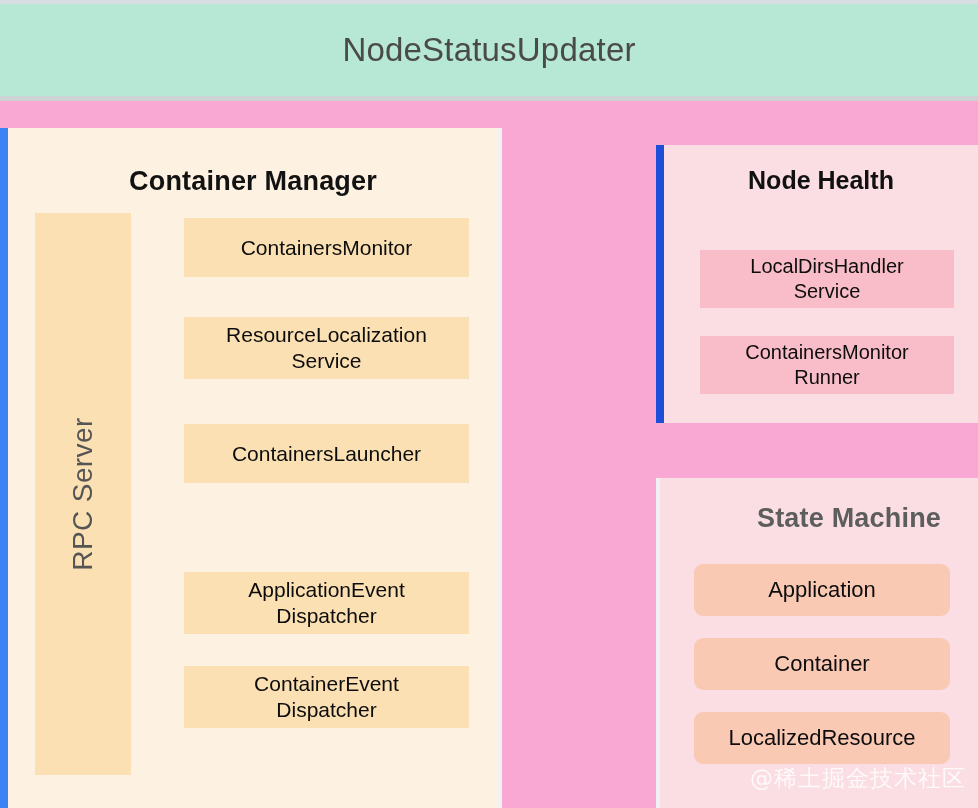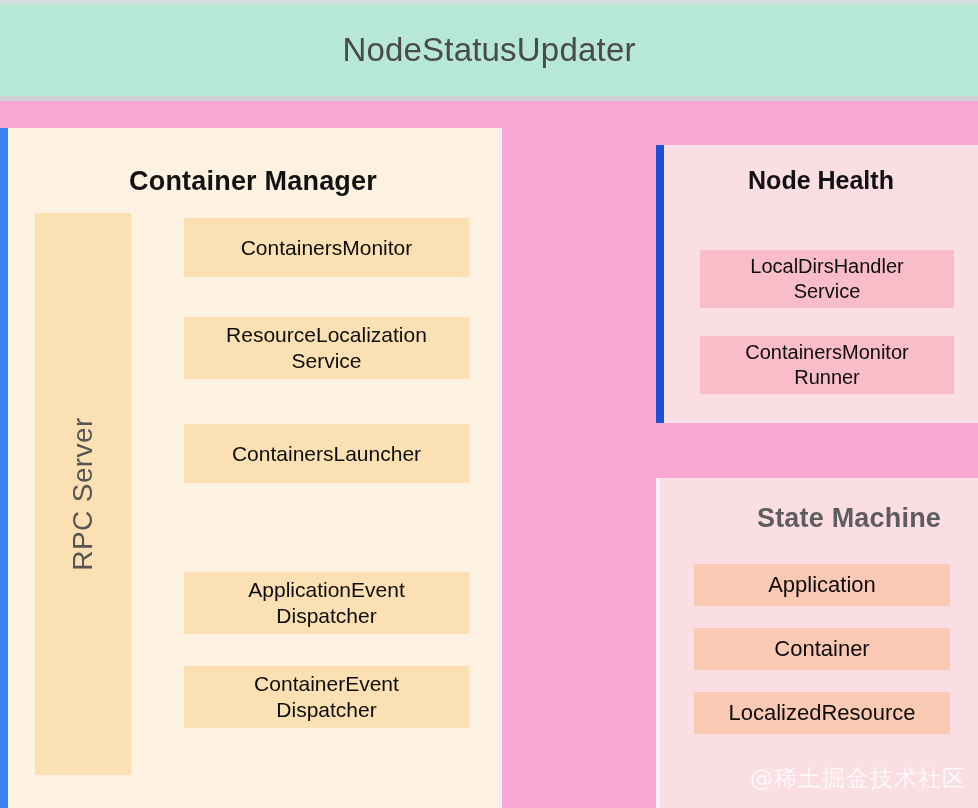--- a/index.html
+++ b/index.html
@@ -201,23 +201,24 @@
     width: 256px;
   }
   .sm-box {
     background: #fac9b4;
     color: #0d0d0d;
     font-size: 22px;
     text-align: center;
     display: flex;
     align-items: center;
     justify-content: center;
-    height: 42px;
+    height: 52px;
     box-sizing: border-box;
     padding: 2px 4px;
+    border-radius: 9px;
   }
   .sm-gap { height: 22px; }
 
   .watermark {
     position: absolute;
     right: 12px;
     bottom: 14px;
     font-size: 23px;
     color: rgba(255, 255, 255, 0.82);
     letter-spacing: 1px;

